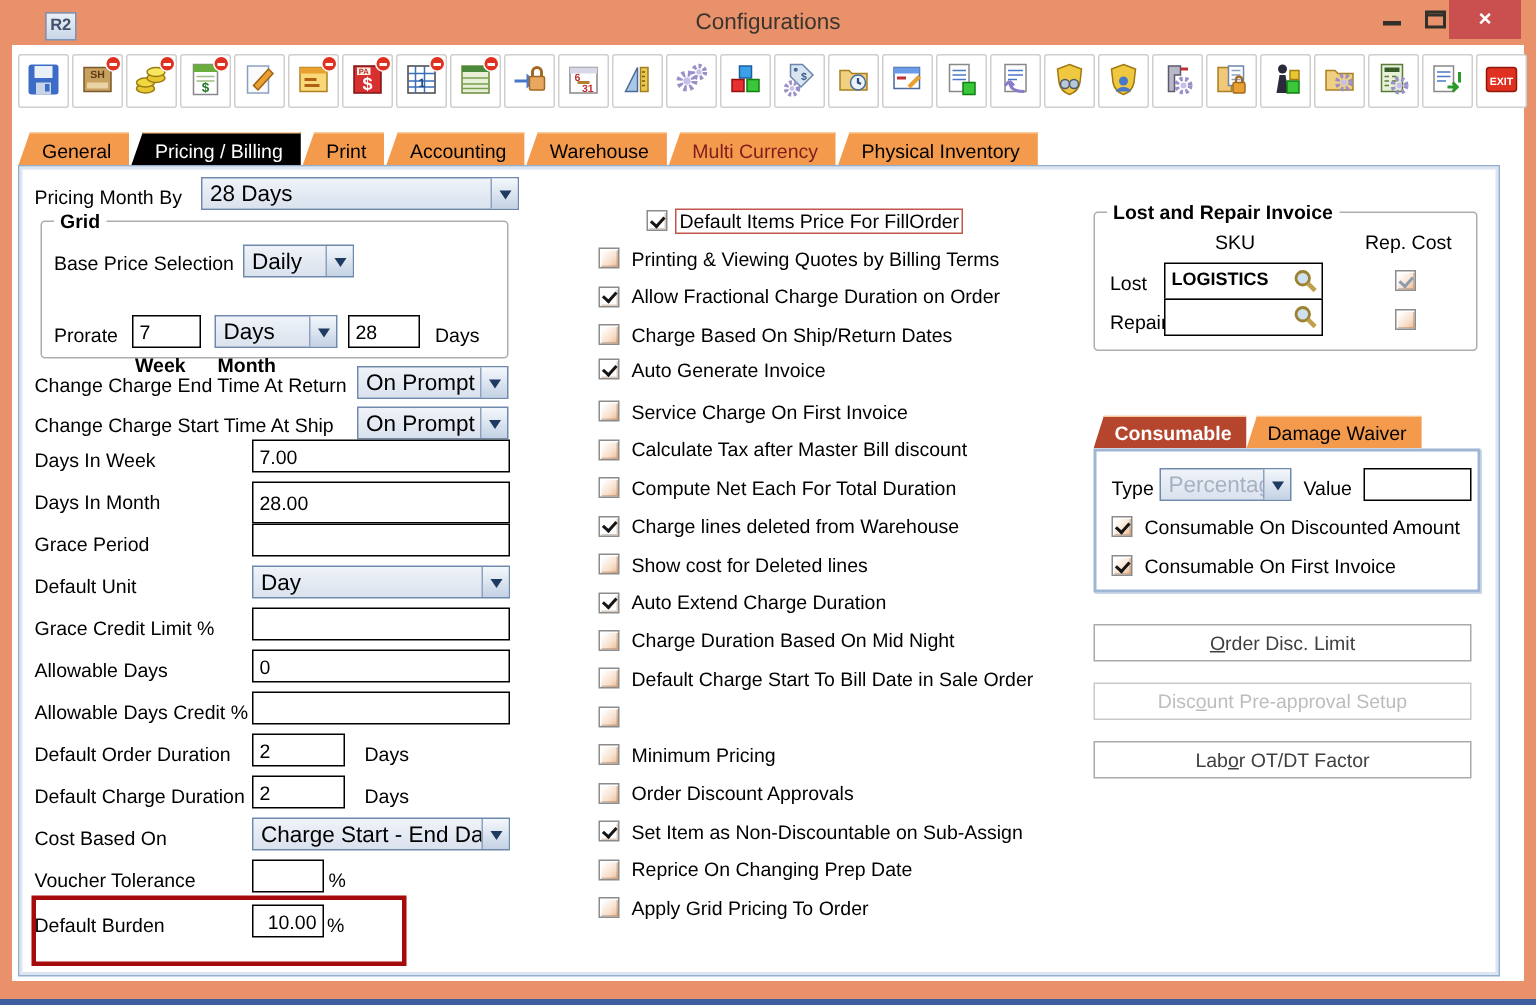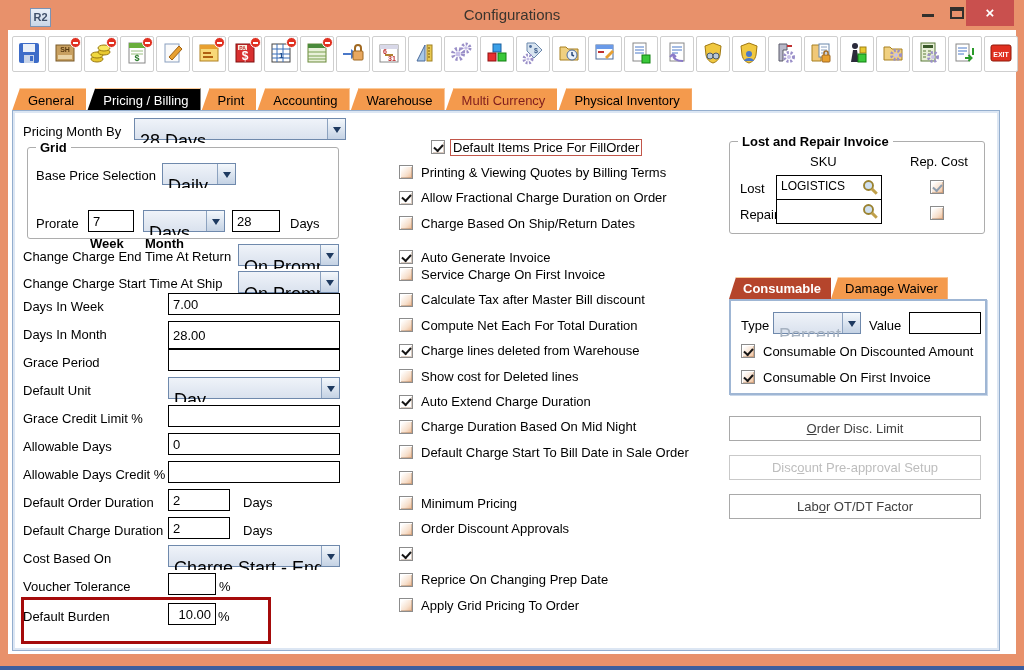--- a/index.html
+++ b/index.html
@@ -46,21 +46,21 @@
     border:1px solid #94AECE; box-shadow: inset 0 0 0 2px #DCE6F3; }
 
   .lbl { position:absolute; white-space:nowrap; color:#000; }
   .lbl.bold { font-weight:bold;margin-top:42px; }
 
   .tinput { position:absolute; border:1.5px solid #000; background:#fff; font-family:inherit;
     font-size:13px; padding:1px 4px; color:#000; outline:none; }
   .tinput.right { text-align:right; }
 
   .combo { position:absolute; display:flex; border:1px solid #6F89AC; background:linear-gradient(#EFF3F9,#DAE2EE); }
-  .combo .val { flex:1; padding:12px 5px; font-size:18px; white-space:nowrap; overflow:hidden; }
+  .combo .val { flex:1; padding:2px 5px; font-size:15px; white-space:nowrap; overflow:hidden; }
   .combo .arrow { width:18px; border-left:1px solid #8CA2BF; background:linear-gradient(#F4F8FC,#C4D2E4);
     display:flex; align-items:center; justify-content:center; }
   .combo .arrow::after { content:""; width:0; height:0; border:4px solid transparent; border-top:6px solid #1E3A60; margin-top:5px; }
   .combo.disabled .val { color:#A6B2C1; }
 
   .groupbox { position:absolute; border:1px solid #ADADAD; border-radius:3px; }
   .gb-legend { position:absolute; top:-8px; left:8px; background:#fff; padding:0 4px; font-weight:bold; font-size:13px; white-space:nowrap; }
 
   .cb { position:relative; width:14px; height:14px; border:1px solid #8C8C8C; flex:none;
     background:linear-gradient(135deg,#ffffff 15%,#F7DFCB 65%,#ECB78E 100%);
@@ -68,21 +68,21 @@
   .cb.checked { background:#fff; }
   .cb.checked.tint { background:linear-gradient(135deg,#ffffff 15%,#F7DFCB 65%,#ECB78E 100%); }
   .cb.checked::after { content:""; position:absolute; left:2px; top:2.5px; width:7px; height:4px;
     border-left:2px solid #151515; border-bottom:2px solid #151515; transform:rotate(-48deg); }
   .cb.checked.dim::after { border-color:#8E9DAD; }
 
   .opt-row { position:absolute; display:flex; align-items:center; gap:6px; height:16px; }
   .opt-label { white-space:nowrap; padding:0 2px; }
   .opt-label.outlined { outline:1px solid #C2564A; }
 
-  .sku-input { position:absolute; border:1.5px solid #000; background:#fff; }
+  .sku-input { position:absolute; border:1.5px solid #000; background:#fff;font-weight:bold; }
   .sku-input .sku-val { position:absolute; left:4px; top:3px; font-size:12px; }
   .sku-input svg { position:absolute; right:2px; top:2px; width:18px; height:18px; }
 
   .ctab { position:absolute; height:22px; line-height:22px; padding:0 10px 0 14px; background:#F49A4D;
     clip-path:polygon(7px 0, 100% 0, 100% 100%, 0 100%); font-size:13px; white-space:nowrap;
     border-top:1px solid #FBCB9A; }
   .ctab.active { background:#B5452C; color:#fff; font-weight:bold; }
   .cpanel { position:absolute; background:#fff; border:2px solid #9FB6D4; box-shadow:1px 1px 0 #C9D7E9; }
 
   .act-btn { position:absolute; width:252px; height:25px; background:#fff; border:1px solid #A9A9A9;
@@ -434,21 +434,21 @@
             <span class="opt-label">Printing &amp; Viewing Quotes by Billing Terms</span>
           </div>
           <div class="opt-row" style="left: 386px; top: 78.9px;">
             <span class="cb checked" style="position: relative;"></span>
             <span class="opt-label">Allow Fractional Charge Duration on Order</span>
           </div>
           <div class="opt-row" style="left: 386px; top: 104.35px;">
             <span class="cb" style="position: relative;"></span>
             <span class="opt-label">Charge Based On Ship/Return Dates</span>
           </div>
-          <div class="opt-row" style="left: 386px; top: 138px;">
+          <div class="opt-row" style="left: 386px; top: 127px;">
             <span class="cb checked" style="position: relative;"></span>
             <span class="opt-label">Auto Generate Invoice</span>
           </div>
           <div class="opt-row" style="left: 386px; top: 155.25px;">
             <span class="cb" style="position: relative;"></span>
             <span class="opt-label">Service Charge On First Invoice</span>
           </div>
           <div class="opt-row" style="left: 386px; top: 180.7px;">
             <span class="cb" style="position: relative;"></span>
             <span class="opt-label">Calculate Tax after Master Bill discount</span>
@@ -483,20 +483,21 @@
           <div class="opt-row" style="left: 386px; top: 384.3px;">
             <span class="cb" style="position: relative;"></span>
             <span class="opt-label">Minimum Pricing</span>
           </div>
           <div class="opt-row" style="left: 386px; top: 409.75px;">
             <span class="cb" style="position: relative;"></span>
             <span class="opt-label">Order Discount Approvals</span>
           </div>
           <div class="opt-row" style="left: 386px; top: 435.2px;">
             <span class="cb checked" style="position: relative;"></span>
+            <span class="opt-label">Set Item as Non-Discountable on Sub-Assign</span>
           </div>
           <div class="opt-row" style="left: 386px; top: 460.65px;">
             <span class="cb" style="position: relative;"></span>
             <span class="opt-label">Reprice On Changing Prep Date</span>
           </div>
           <div class="opt-row" style="left: 386px; top: 486.1px;">
             <span class="cb" style="position: relative;"></span>
             <span class="opt-label">Apply Grid Pricing To Order</span>
           </div>
         </div>

